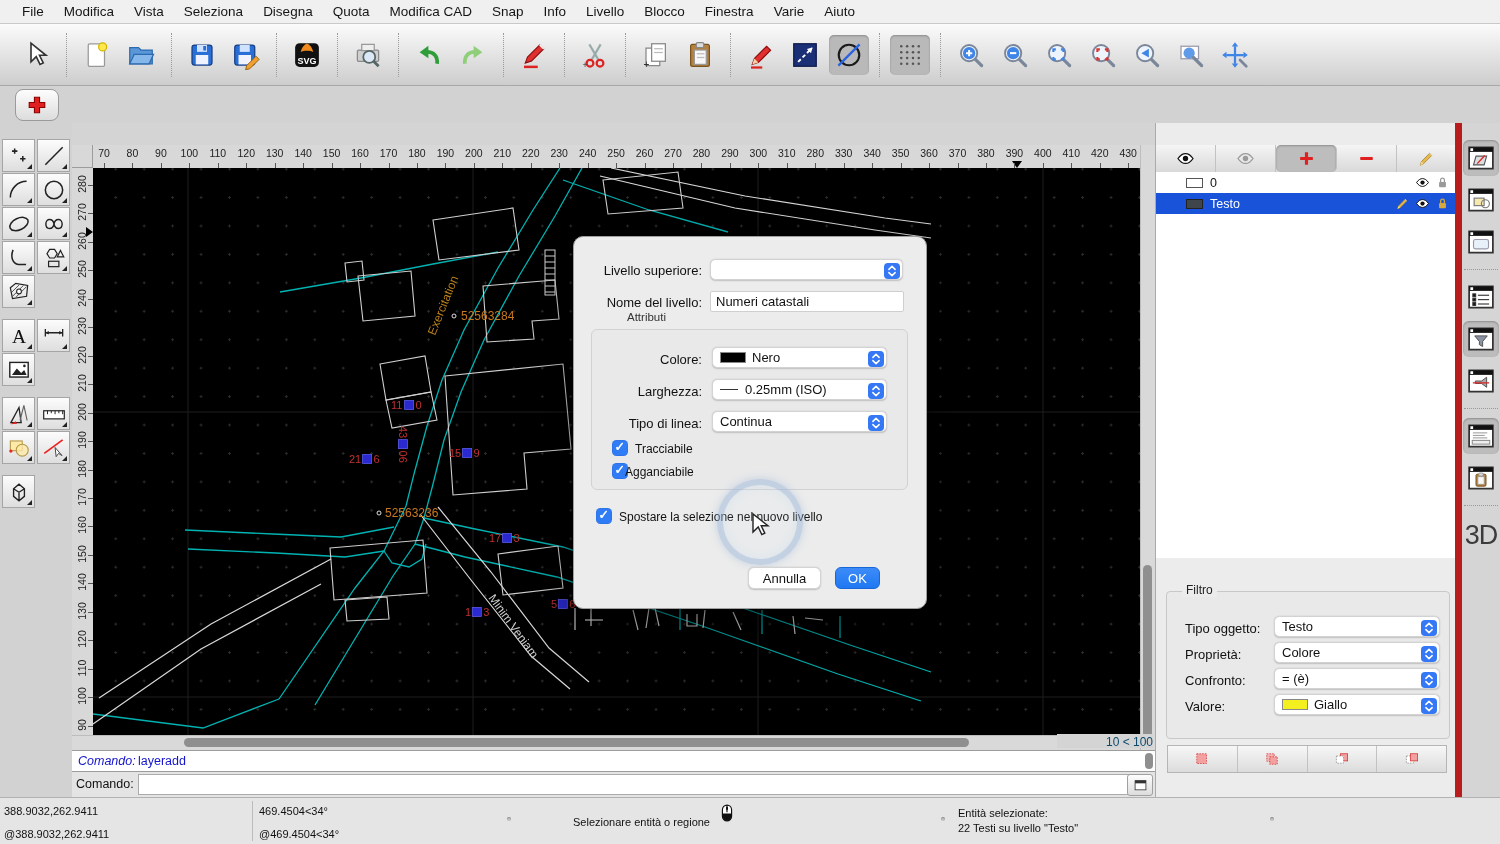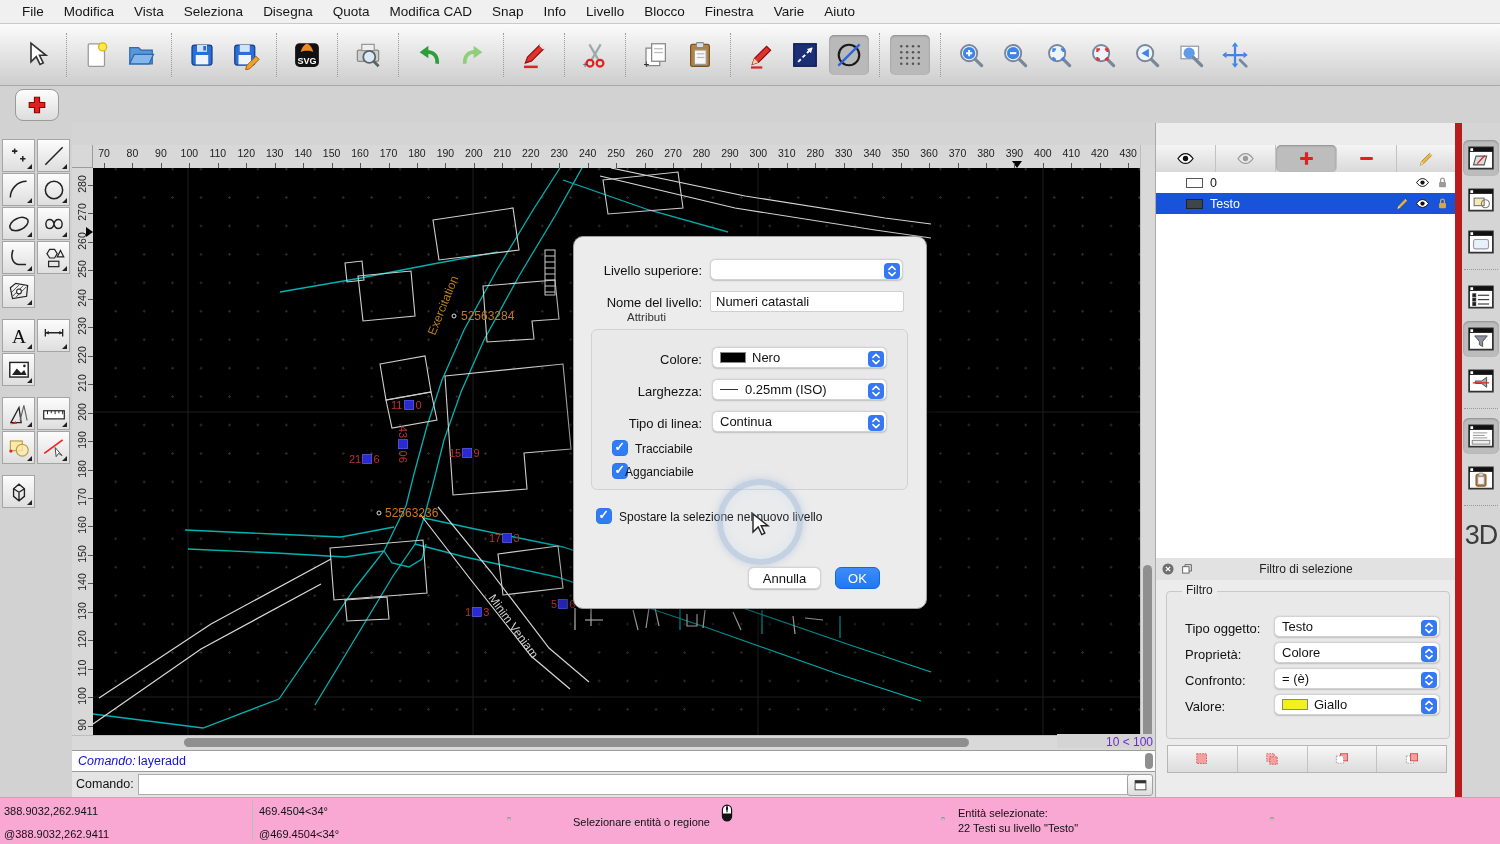--- a/index.html
+++ b/index.html
@@ -47,21 +47,21 @@
   #ruler-corner{left:0;top:22px;width:21px;height:23px;background:#d8d8d8;border-bottom:1px solid #9c9c9c;border-right:1px solid #9c9c9c;box-sizing:border-box;}
   #canvas{left:21px;top:45px;width:1047px;height:567px;background:#000;
     background-image:radial-gradient(circle,#2c2c2c 1.1px,rgba(0,0,0,0) 1.3px);
     background-size:28.45px 28.45px;background-position:8.5px 15.3px;}
   #map-svg{position:absolute;left:0;top:0;}
   
   #vscroll{left:1068px;top:22px;width:15px;height:605px;background:#d9d9d9;border-left:1px solid #bdbdbd;box-sizing:border-box;}
   #vthumb{position:absolute;left:2px;width:9px;border-radius:5px;background:#8f8f8f;}
   #hscroll{left:0;top:612px;width:1068px;height:15px;background:#d9d9d9;border-top:1px solid #bdbdbd;box-sizing:border-box;}
   #hthumb{position:absolute;top:2px;height:9px;border-radius:5px;background:#8f8f8f;}
-  #zoomlbl{left:985px;top:611px;width:96px;height:14px;font-size:12px;color:#6d28d9;text-align:right;background:#d4d4d4;line-height:16px;}
+  #zoomlbl{left:985px;top:611px;width:96px;height:14px;font-size:12px;color:#0c4a6e;text-align:right;background:#d4d4d4;line-height:16px;}
   
   #history{left:0;top:627px;width:1083px;height:22px;background:#fff;border-top:1px solid #9c9c9c;border-bottom:1px solid #9c9c9c;box-sizing:border-box;}
   #history .lbl{position:absolute;left:6px;top:3px;font-size:12.5px;color:#1414cc;font-style:italic;}
   #history .val{position:absolute;left:66px;top:3px;font-size:12.5px;color:#1414cc;}
   #histscroll{position:absolute;right:2px;top:2px;width:8px;height:16px;background:#8f8f8f;border-radius:4px;}
   #cmdrow{left:0;top:649px;width:1083px;height:25px;background:#e4e4e4;}
   #cmdrow .lbl{position:absolute;left:4px;top:5px;font-size:12.5px;color:#111;}
   #cmdinput{position:absolute;left:66px;top:2px;width:985px;height:19px;background:#fff;border:1px solid #ababab;font-size:12.5px;padding:0 4px;}
   #cmdbtn{position:absolute;right:2px;top:2px;width:24px;height:20px;background:linear-gradient(#fdfdfd,#ddd);
     border:1px solid #a0a0a0;border-radius:3px;display:flex;align-items:center;justify-content:center;}
@@ -119,21 +119,21 @@
   .fb-btn svg{width:18px;height:18px;}
   
   #rightbar{left:1455px;top:123px;width:45px;height:674px;background:#d5d5d5;border-left:7px solid #b91c1c;
     box-sizing:border-box;display:flex;flex-direction:column;align-items:center;padding-top:14px;}
   .rb-btn{width:36px;height:36px;margin:3px 0;display:flex;align-items:center;justify-content:center;border-radius:6px;}
   .rb-btn svg{width:30px;height:30px;}
   .rb-btn.active{background:#bcbcbc;box-shadow:inset 0 1px 2px rgba(0,0,0,.25);}
   .rb-sep{width:34px;border-top:1px dotted #999;margin:6px 0;}
   #lbl3d{font-size:27px;color:#3c3c3c;font-weight:400;margin-top:8px;letter-spacing:-1px;}
   
-  #statusbar{left:0;top:797px;width:1500px;height:47px;background:#f9a8d4;border-top:1px solid #b2b2b2;box-sizing:border-box;font-size:11px;color:#111;}
+  #statusbar{left:0;top:797px;width:1500px;height:47px;background:#e5e5e5;border-top:1px solid #b2b2b2;box-sizing:border-box;font-size:11px;color:#111;}
   .sb-txt{position:absolute;white-space:nowrap;}
   #sb-div{position:absolute;left:252px;top:3px;width:1px;height:40px;background:#bbb;}
   #sb-mouse{position:absolute;left:717px;top:5px;width:20px;height:32px;}
   .sb-dot{position:absolute;top:19px;width:4px;height:4px;border-radius:50%;background:#c4c4c4;box-shadow:inset 0 1px 1px rgba(0,0,0,.3);}
   svg{display:block;}
 </style>
 </head>
 <body>
 
 <div id="stage">
@@ -838,35 +838,20 @@
           <span>
               <svg viewBox="0 0 24 24" xmlns="http://www.w3.org/2000/svg">
                 <rect x="6.5" y="11" width="11" height="8.5" rx="1.5" fill="#d7a93c"></rect>
                 <path d="M9 11V8a3 3 0 0 1 6 0v3" fill="none" stroke="#d7a93c" stroke-width="2"></path>
               </svg>
             </span>
         </span>
       </div>
     </div>
 
-    <div class="panel-head" style="top:435px;">
-      <span class="ph-btn" style="left:5px;">
-          <svg viewBox="0 0 24 24" xmlns="http://www.w3.org/2000/svg">
-            <circle cx="12" cy="12" r="9.5" fill="#6e6e6e"></circle>
-            <path d="M8.3 8.3l7.4 7.4M15.7 8.3l-7.4 7.4" stroke="#fff" stroke-width="2.2"></path>
-          </svg>
-        </span>
-      <span class="ph-btn" style="left:24px;">
-          <svg viewBox="0 0 24 24" xmlns="http://www.w3.org/2000/svg">
-            <rect x="4.5" y="8" width="11" height="11" fill="#fff" stroke="#666" stroke-width="1.7"></rect>
-            <path d="M8.5 8V4.5H19.5V15.5h-4" fill="none" stroke="#666" stroke-width="1.7"></path>
-          </svg>
-        </span>
-      <span class="t">Filtro di selezione</span>
-    </div>
     <div id="filter-body">
       <span id="filter-grouplbl">Filtro</span>
       <div id="filter-group">
         <span class="f-label" style="top:29px;">Tipo oggetto:</span>
         <div class="mac-select f-select" style="top:24px;">
           <span>Testo</span>
           <span class="stepper">
               <svg viewBox="0 0 18 18" xmlns="http://www.w3.org/2000/svg">
                 <rect x="0" y="0" width="18" height="18" rx="4.5" fill="#3478f6"></rect>
                 <path d="M5.5 7.2L9 3.8l3.5 3.4M5.5 10.8L9 14.2l3.5-3.4" stroke="#fff" stroke-width="1.7" fill="none" stroke-linecap="round" stroke-linejoin="round"></path>

